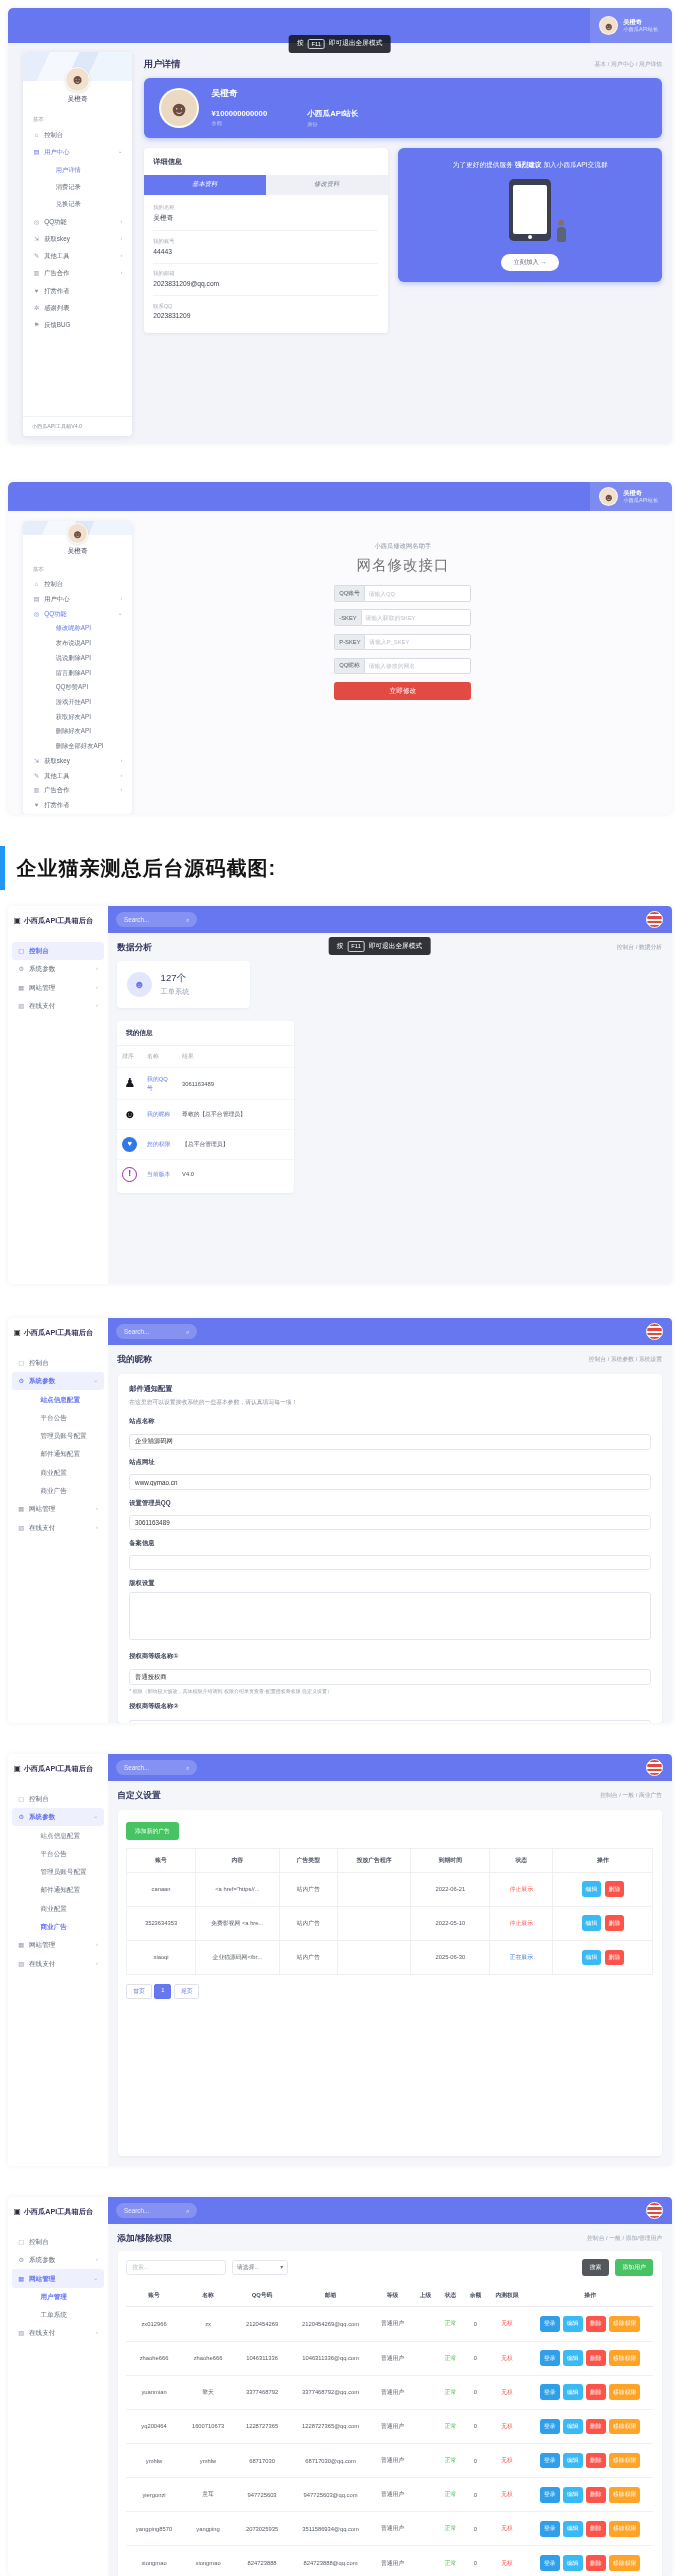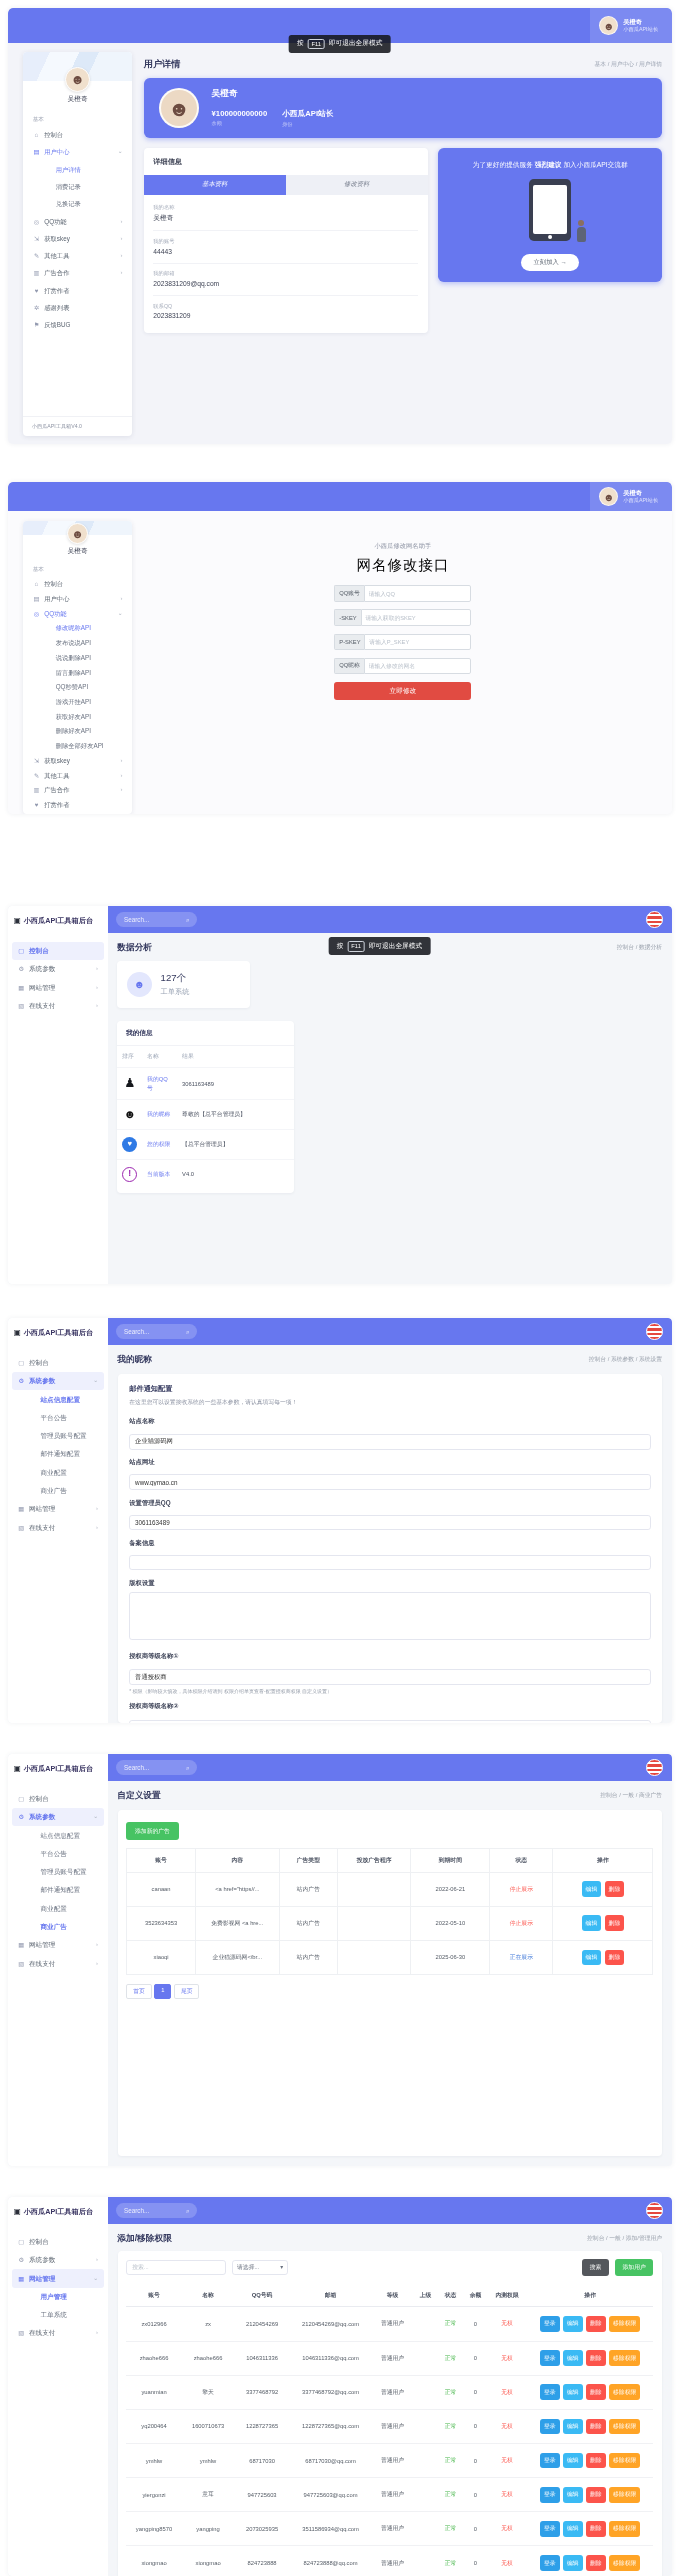--- a/index.html
+++ b/index.html
@@ -33,25 +33,25 @@
 .mrow.active{color:#6777ef}
 .mrow.active .ic{color:#6777ef}
 .fe-foot{font-size:5.2px;color:#8d93a3;padding:5.8px 8.7px;border-top:1px solid #f0f1f5}
 .fe-main{position:absolute}
 .page-head{display:flex;justify-content:space-between;align-items:center}
 .page-title{font-size:9.2px;font-weight:bold;color:#34395e}
 .crumb{font-size:5.8px;color:#9aa2b1}
 .profile-card{background:#6777ef;border-radius:5.8px;color:#fff;display:flex;align-items:center;padding:9.6px 15.4px;gap:12.5px;margin-top:7.7px;box-shadow:0 1.9px 5.8px rgba(103,119,239,.4)}
 .p-ava{width:40px;height:40px;border-radius:50%;background:#ecd9c4;color:#6d4c41;font-size:21px;line-height:37px;text-align:center;border:2.9px solid rgba(255,255,255,.85);flex:none}
 .p-name{font-size:8.7px;font-weight:bold}
-.p-stats{display:flex;gap:15px;margin-top:8.7px}
+.p-stats{display:flex;gap:40px;margin-top:8.7px}
 .p-val{font-size:7.7px;font-weight:bold}
 .p-lab{font-size:5.2px;opacity:.55;margin-top:1.9px}
 .two-col{display:flex;gap:10.6px;margin-top:10.6px;align-items:flex-start}
-.detail-card{background:#fff;border-radius:3.9px;box-shadow:0 1px 3.9px rgba(40,50,90,.08);width:284px;flex:none}
+.detail-card{background:#fff;border-radius:3.9px;box-shadow:0 1px 3.9px rgba(40,50,90,.08);width:244px;flex:none}
 .detail-card h3{font-size:7.2px;color:#3a3f51;padding:8.7px 9.6px 7.7px;font-weight:bold}
 .tabs{display:flex}
 .tab{flex:1;text-align:center;font-size:6.3px;font-style:italic;padding:5.8px 0}
 .tab.on{background:#6777ef;color:#fff}
 .tab.off{background:#eef0f6;color:#7a8190}
 .fields{padding:1.9px 9.6px 5.8px}
 .f-row{padding:6.7px 0 7.7px;border-bottom:1px solid #f1f2f6}
 .f-row:last-child{border-bottom:0}
 .f-lab{font-size:5.3px;color:#a6adbb;margin-bottom:2.9px}
 .f-val{font-size:6.7px;color:#3a3f51}
@@ -62,21 +62,21 @@
 .phone .scr{background:#fff;height:100%;border-radius:1.9px}
 .phone .dot{position:absolute;bottom:2.4px;left:50%;transform:translateX(-50%);width:3.9px;height:3.9px;border-radius:50%;background:#fff}
 .person{position:absolute;right:-14.5px;bottom:-1px}
 .person .ph{display:block;width:5.8px;height:5.8px;border-radius:50%;background:#8a6f5f;margin:0 auto 1px}
 .person .pb{display:block;width:8.7px;height:15.4px;border-radius:3.9px 3.9px 1.9px 1.9px;background:#5d6477}
 .join-btn{display:inline-block;background:#fff;color:#5b6470;font-size:6.3px;padding:3.9px 12.5px;border-radius:963px;cursor:pointer}
 
 
 .nm-wrap{position:absolute;text-align:center}
 .nm-help{font-size:6.3px;color:#8d93a3}
-.nm-title{font-size:14.5px;color:#000000;margin:4.8px 0 10.6px;font-weight:500;letter-spacing:1px}
+.nm-title{font-size:14.5px;color:#737373;margin:4.8px 0 10.6px;font-weight:500;letter-spacing:1px}
 .igroup{display:flex;margin:0 auto 7.7px;width:137px;height:16.4px;text-align:left}
 .igroup .addon{background:#e9ecef;border:1px solid #d7dce2;border-right:0;font-size:5.8px;color:#555c66;display:flex;align-items:center;padding:0 3.9px;border-radius:1.9px 0 0 1.9px;white-space:nowrap}
 .igroup input{flex:1;min-width:0;border:1px solid #d7dce2;border-radius:0 1.9px 1.9px 0;font-size:5.8px;padding:0 3.9px;color:#333;outline:none}
 input::placeholder,textarea::placeholder{color:#b9c0ca}
 .nm-btn{width:137px;margin:2.9px auto 0;background:#e14b42;color:#fff;font-size:6.7px;padding:4.8px 0;border-radius:2.9px;cursor:pointer}
 
 
 #bighead{display:flex;align-items:center;background:#fff;border-left:5.8px solid #2196f3}
 #bighead .txt{font-size:20px;font-weight:bold;color:#141414;padding-left:11.6px;letter-spacing:1px}
 
@@ -476,20 +476,23 @@
 
           <div class="igroup">
             <span class="addon">QQ昵称</span>
             <input type="text" placeholder="请输入修改的网名" style="">
           </div>
         </div>
       <div class="nm-btn">立即修改</div>
     </div>
   </div>
 
+  <div class="sec" id="bighead" style="top:846px;left:0;width:679px;height:44px">
+    <div class="txt">企业猫亲测总后台源码截图:</div>
+  </div>
 
   <div class="sec be" id="s3" style="top:906px;left:7.7px;width:664px;height:378px">
     <div class="be-side">
       <div class="be-logo">
         <span class="lg-ic">▣</span>
         <span>小西瓜API工具箱后台</span>
       </div>
       <nav class="be-menu">
 
           <div class="mrow item active">

